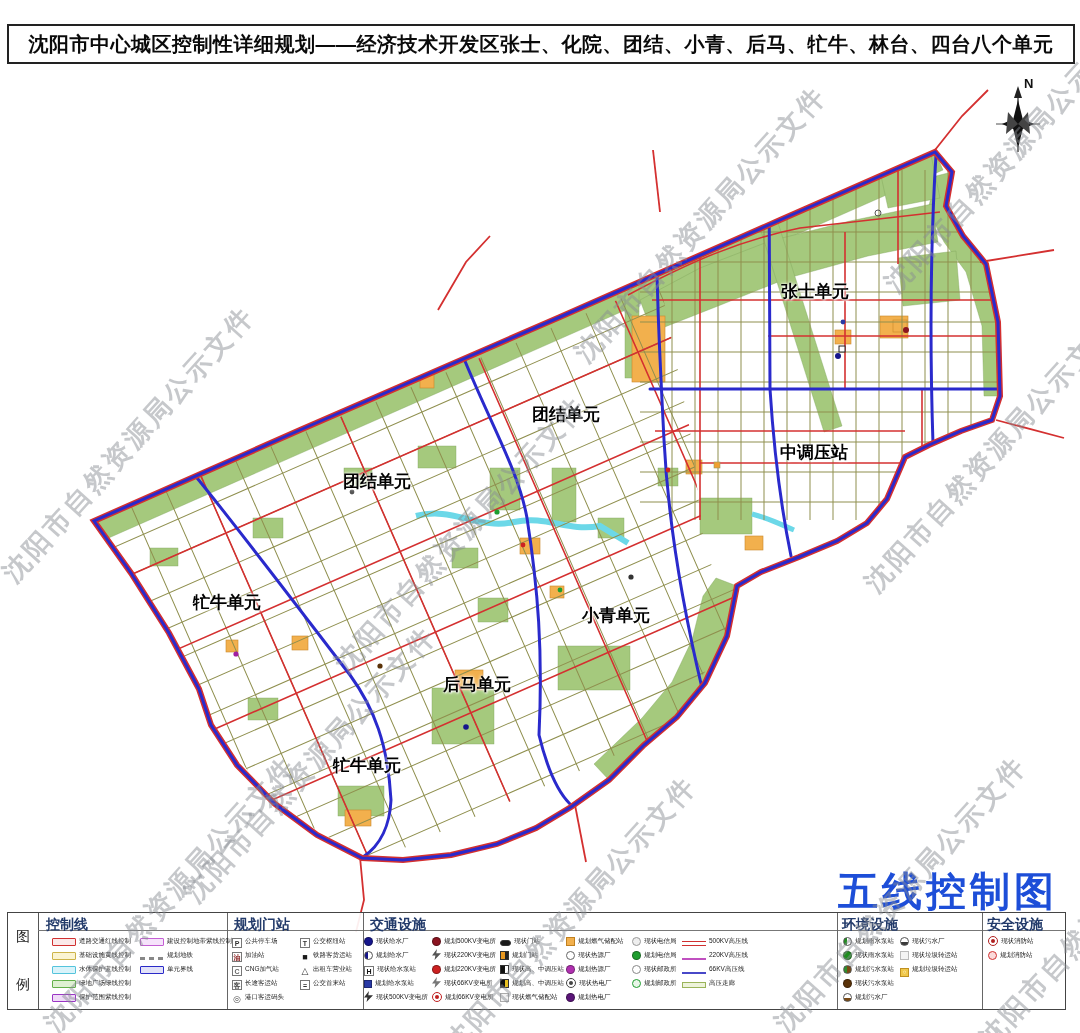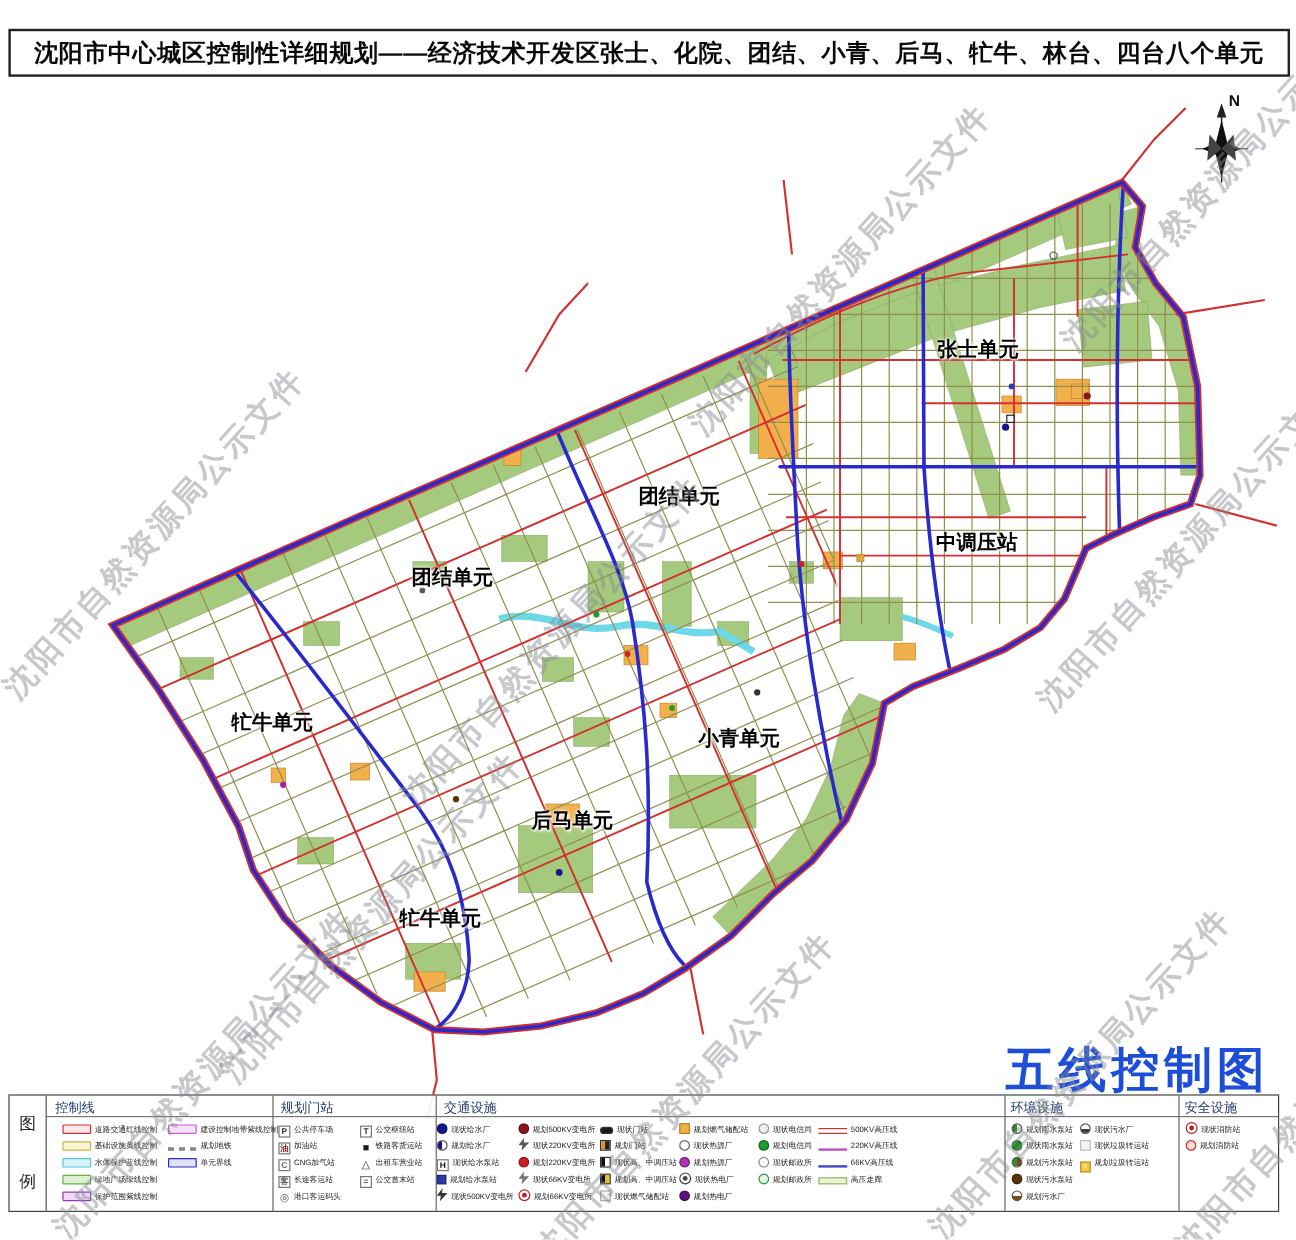--- a/index.html
+++ b/index.html
@@ -23,21 +23,21 @@
   .wm{position:absolute;font-size:27px;letter-spacing:3px;color:rgba(135,140,146,.48);
     white-space:nowrap;transform:rotate(-48deg);transform-origin:left center;font-weight:bold;}
   
   .legend{position:absolute;left:7px;top:912px;width:1057px;height:96px;border:1.5px solid #444;
     background:rgba(255,255,255,.92);z-index:5;}
   .lg-caption{position:absolute;left:0;top:0;width:30px;height:100%;border-right:1px solid #555;
     display:flex;flex-direction:column;justify-content:space-around;align-items:center;
     font-size:14px;color:#222;}
   .lg-sep{position:absolute;top:0;bottom:0;width:0;border-left:1px solid #666;}
   .lg-headrule{position:absolute;left:30px;right:0;top:17px;border-top:1px solid #777;}
-  .lg-header{position:absolute;top:3px;font-size:11px;font-weight:normal;color:#223a6a;white-space:nowrap;}
+  .lg-header{position:absolute;top:3px;font-size:14px;font-weight:bold;color:#223a6a;white-space:nowrap;}
   .lg-group{position:absolute;top:21px;}
   .lg-item{height:14px;display:flex;align-items:center;gap:3px;}
   .lg-label{font-size:6.5px;color:#222;white-space:nowrap;}
   
   .ic{display:inline-block;box-sizing:border-box;flex:none;}
   .ic-chip{width:24px;height:8px;border:1.2px solid var(--c);background:var(--c2,#fff);border-radius:1px;}
   .ic-dash{width:24px;height:3px;background:repeating-linear-gradient(90deg,#888 0 5px,transparent 5px 9px);}
   .ic-cir{width:9px;height:9px;border-radius:50%;background:var(--c);border:1px solid rgba(0,0,0,.35);}
   .ic-cirh{width:9px;height:9px;border-radius:50%;border:1px solid #555;
     background:linear-gradient(90deg,var(--c) 0 50%,var(--c2,#fff) 50% 100%);}

